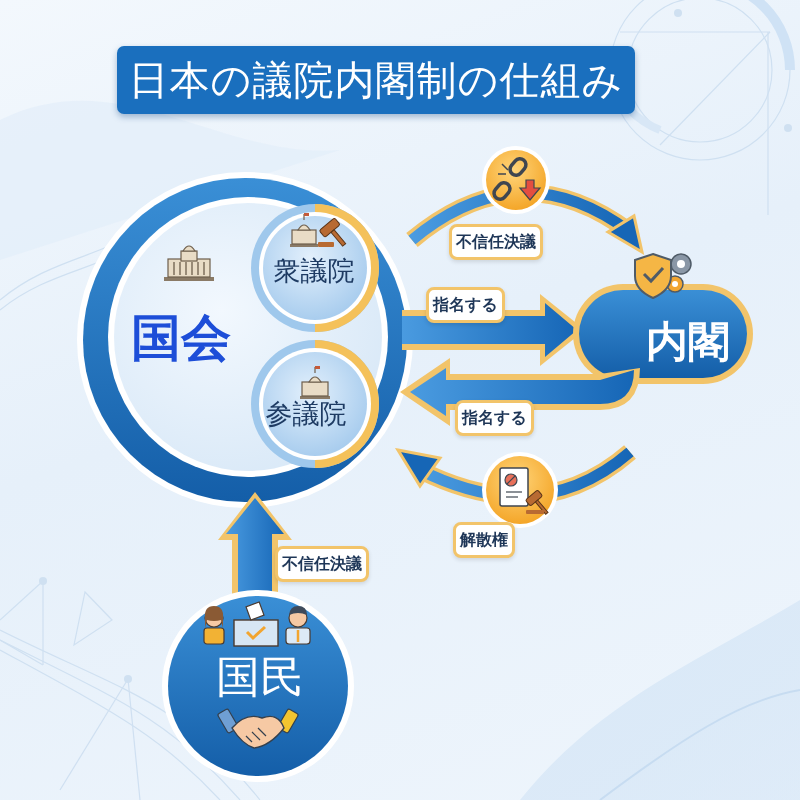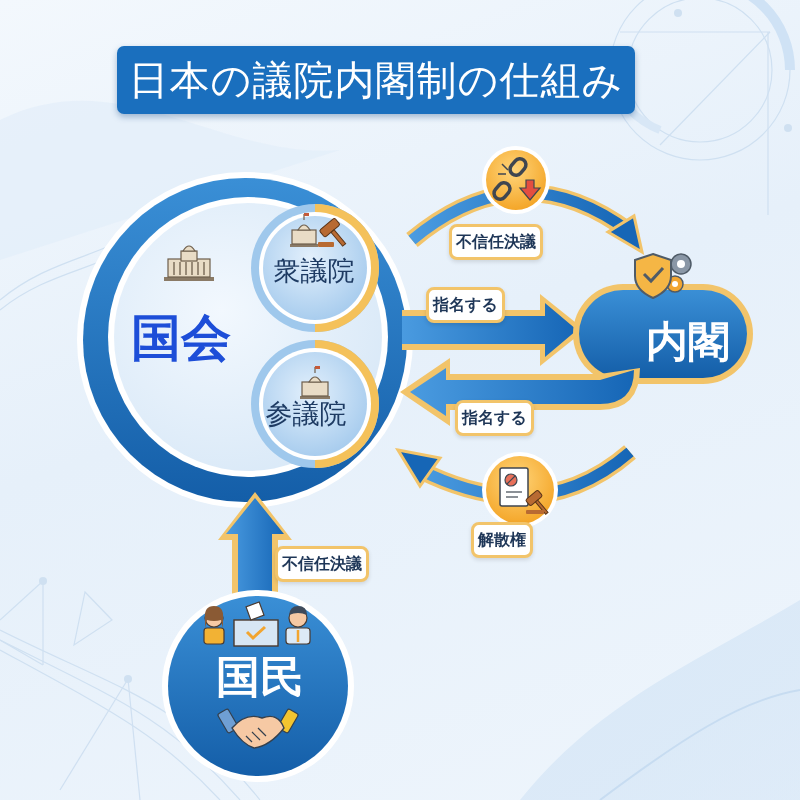--- a/index.html
+++ b/index.html
@@ -10,21 +10,21 @@
   .title { position:absolute; left:117px; top:46px; width:518px; height:68px;
     background:#1a6fbe; border-radius:7px; box-shadow:0 3px 6px rgba(20,70,130,0.35);
     color:#fff; font-size:40px; font-weight:normal; text-align:center; line-height:68px; letter-spacing:1px; }
   .diagram { position:absolute; left:0; top:0; width:800px; height:800px; }
   .label { position:absolute; background:#fff; border:3px solid #f2c46a; border-radius:8px;
     color:#1e3657; font-weight:bold; font-size:16px; line-height:30px; padding:0 4px; white-space:nowrap;
     box-shadow:0 2px 4px rgba(0,0,0,0.12); }
   .kokkai-text { position:absolute; left:131px; top:305px; font-size:50px; font-weight:bold; color:#1d4ed8; }
   .house-text { position:absolute; font-size:27px; font-weight:normal; color:#1e3b63; text-align:center; width:108px; }
   .naikaku-text { position:absolute; left:600px; top:314px; width:130px; text-align:right; font-size:42px; font-weight:bold; color:#fff; }
-  .kokumin-text { position:absolute; left:190px; top:648px; width:140px; text-align:center; font-size:44px; font-weight:bold; color:#fff; }
+  .kokumin-text { position:absolute; left:190px; top:648px; width:140px; text-align:center; font-size:44px; font-weight:normal; color:#fff; }
 </style>
 </head>
 <body>
 
 <svg class="bg-svg" viewBox="0 0 800 800">
   <defs>
     <linearGradient id="wave" x1="0" y1="0" x2="1" y2="1">
       <stop offset="0" stop-color="#d9e8f7" stop-opacity="0.9"></stop>
       <stop offset="1" stop-color="#cfe2f5" stop-opacity="0.5"></stop>
     </linearGradient>
@@ -239,14 +239,14 @@
 
 <span class="kokkai-text">国会</span>
 <span class="house-text" style="left:260px; top:253px;">衆議院</span>
 <span class="house-text" style="left:252px; top:396px;">参議院</span>
 <span class="naikaku-text">内閣</span>
 <span class="kokumin-text">国民</span>
 
 <span class="label" style="left:449px; top:224px;">不信任決議</span>
 <span class="label" style="left:426px; top:287px;text-align:center;">指名する</span>
 <span class="label" style="left:455px; top:400px;">指名する</span>
-<span class="label" style="left:471px; top:522px;">解散権</span>
+<span class="label" style="left:453px; top:522px;">解散権</span>
 <span class="label" style="left:275px; top:546px;">不信任決議</span>
 
 </body></html>

